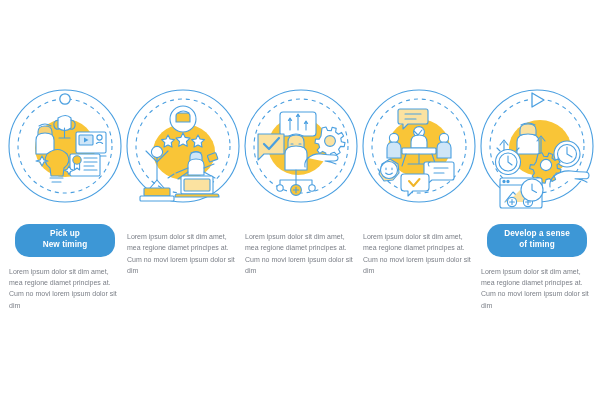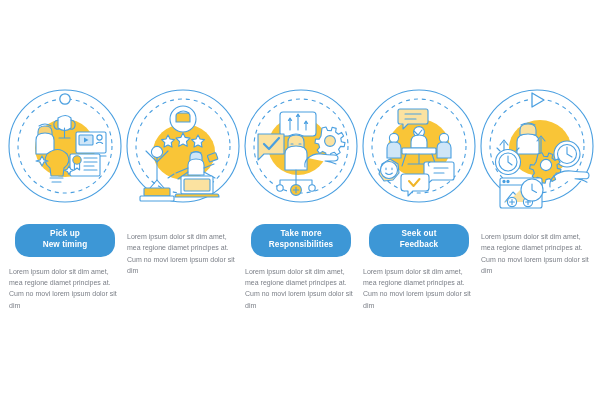--- a/index.html
+++ b/index.html
@@ -196,24 +196,20 @@
             <g>
               <path d="M54 88 v10 M38 98 h32 M38 98 v5 M54 98 v5 M70 98 v5"></path>
               <circle cx="38" cy="106" r="3.2" fill="#ffffff"></circle>
               <circle cx="70" cy="106" r="3.2" fill="#ffffff"></circle>
               <circle cx="54" cy="108" r="5.4" fill="#f9c537"></circle>
               <path d="M51.4 108 h5.2 M54 105.4 v5.2"></path>
             </g>
           </g>
         </svg>
       </div>
-      <div class="pill">
-        <span class="ln">Take more</span>
-        <span class="ln">Responsibilities</span>
-      </div>
       <div class="body">Lorem ipsum dolor sit dim amet, mea regione diamet principes at. Cum no movi lorem ipsum dolor sit dim</div>
     </div>
 
     <div class="step">
       <div class="circle-wrap">
         <svg width="118" height="140" viewBox="0 0 118 140">
           <circle cx="59" cy="64" r="56" fill="none" stroke="#4a9fe0" stroke-width="1.1"></circle>
           <circle cx="59" cy="64" r="47" fill="none" stroke="#4a9fe0" stroke-width="1.1" stroke-dasharray="4 4"></circle>
           <ellipse cx="59" cy="66" rx="31" ry="29" fill="#f9c537"></ellipse>
           <g fill="none" stroke="#4a9fe0" stroke-width="1.1" stroke-linecap="round" stroke-linejoin="round">
@@ -243,24 +239,20 @@
               <path d="M74 86 h14 M74 91 h10"></path>
               <path d="M69 84 q-2-3 1-4"></path>
             </g>
             <g>
               <path d="M44 92 h22 q3 0 3 3 v11 q0 3 -3 3 h-13 l-5 5 v-5 h-4 q-3 0 -3-3 v-11 q0-3 3-3 z" fill="#ffffff"></path>
               <path d="M49 99 l4.5 5 l6-7" stroke="#f0b529" stroke-width="2"></path>
             </g>
           </g>
         </svg>
       </div>
-      <div class="pill">
-        <span class="ln">Seek out</span>
-        <span class="ln">Feedback</span>
-      </div>
       <div class="body">Lorem ipsum dolor sit dim amet, mea regione diamet principes at. Cum no movi lorem ipsum dolor sit dim</div>
     </div>
 
     <div class="step">
       <div class="circle-wrap">
         <svg width="118" height="140" viewBox="0 0 118 140">
           <circle cx="59" cy="64" r="56" fill="none" stroke="#4a9fe0" stroke-width="1.1"></circle>
           <circle cx="59" cy="64" r="47" fill="none" stroke="#4a9fe0" stroke-width="1.1" stroke-dasharray="4 4"></circle>
           <ellipse cx="62" cy="66" rx="31" ry="28" fill="#f9c537"></ellipse>
           <path d="M54 11 L66 18 L54 25 Z" fill="#ffffff" stroke="#4a9fe0" stroke-width="1.3" stroke-linejoin="round"></path>
@@ -305,17 +297,21 @@
               <circle cx="50" cy="120" r="4.6" fill="#ffffff"></circle>
               <path d="M47.6 120 h4.8 M50 117.6 v4.8"></path>
             </g>
             <g>
               <circle cx="54" cy="108" r="11" fill="#ffffff"></circle>
               <path d="M54 102 v6 l4.5 2.5"></path>
             </g>
           </g>
         </svg>
       </div>
+      <div class="pill">
+        <span class="ln">Develop a sense</span>
+        <span class="ln">of timing</span>
+      </div>
       <div class="body">Lorem ipsum dolor sit dim amet, mea regione diamet principes at. Cum no movi lorem ipsum dolor sit dim</div>
     </div>
 
   </div>
 </div>
 
 </body></html>

